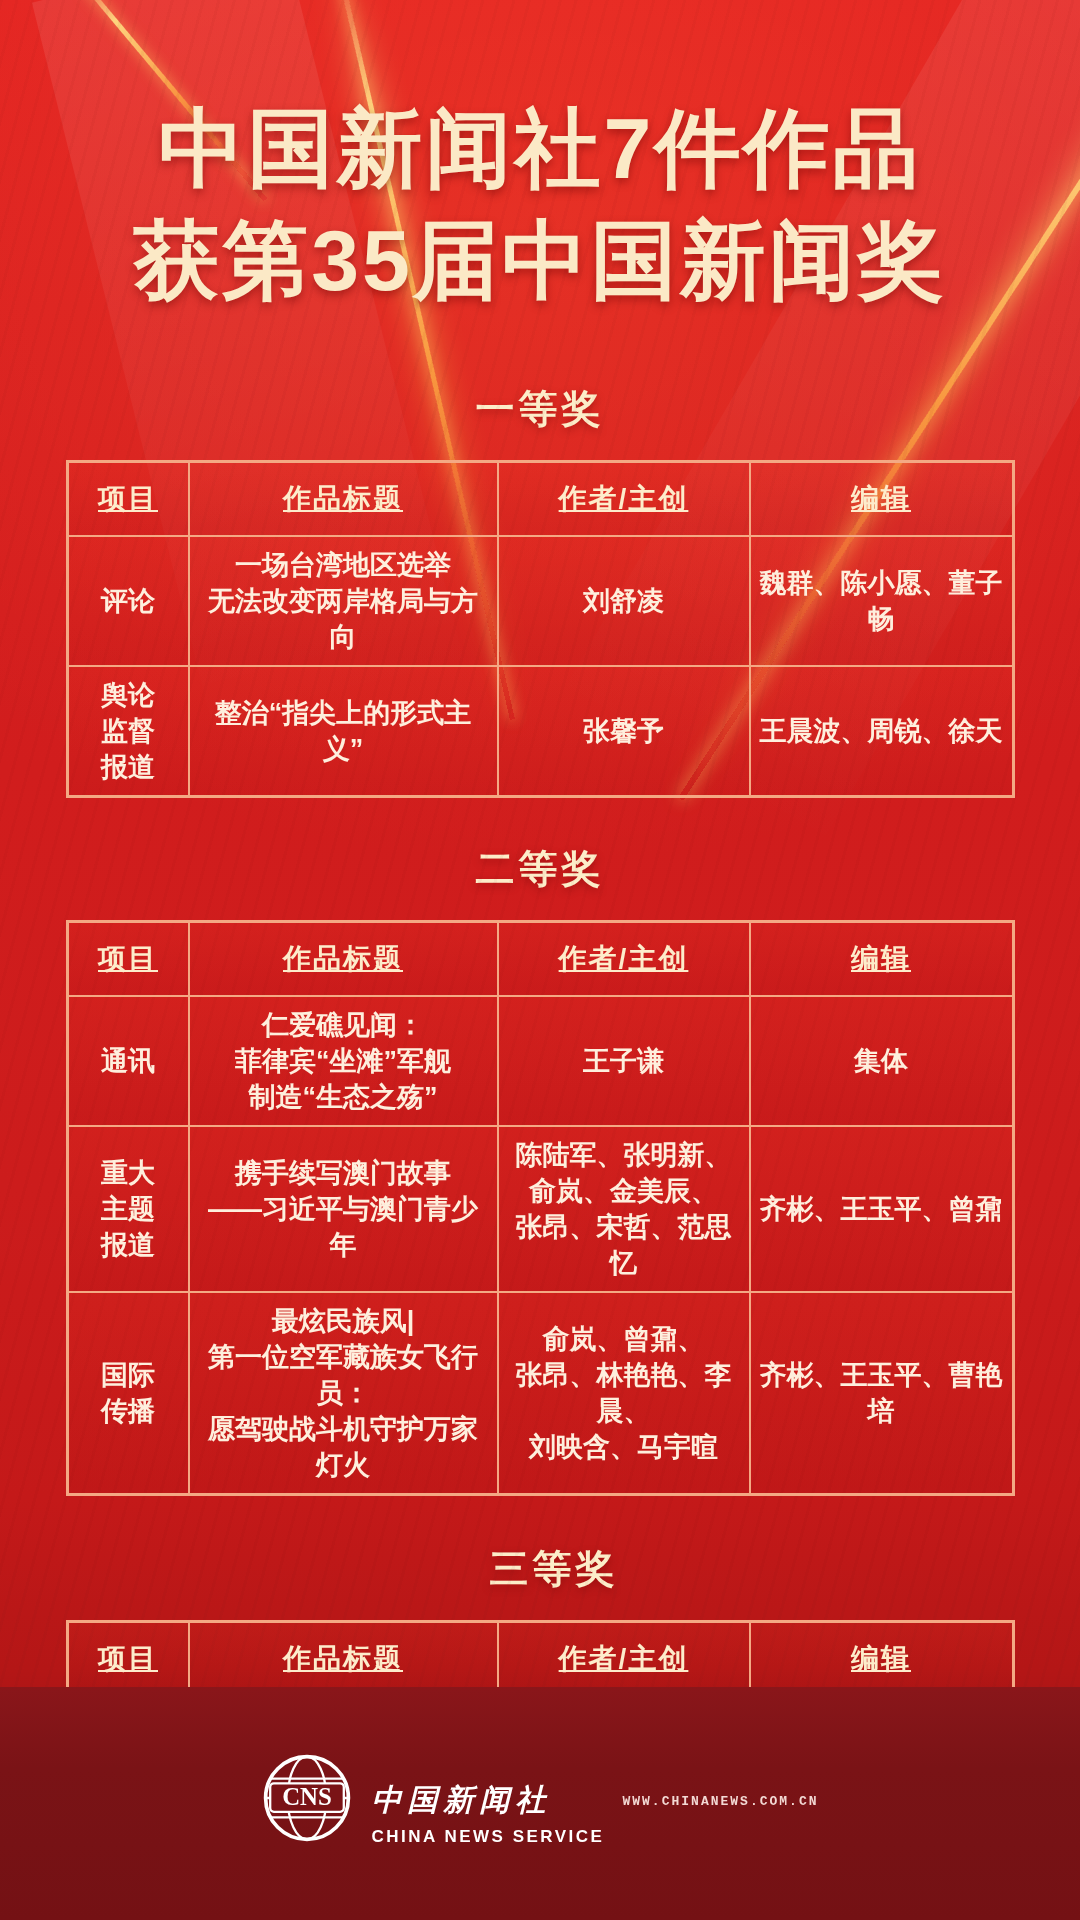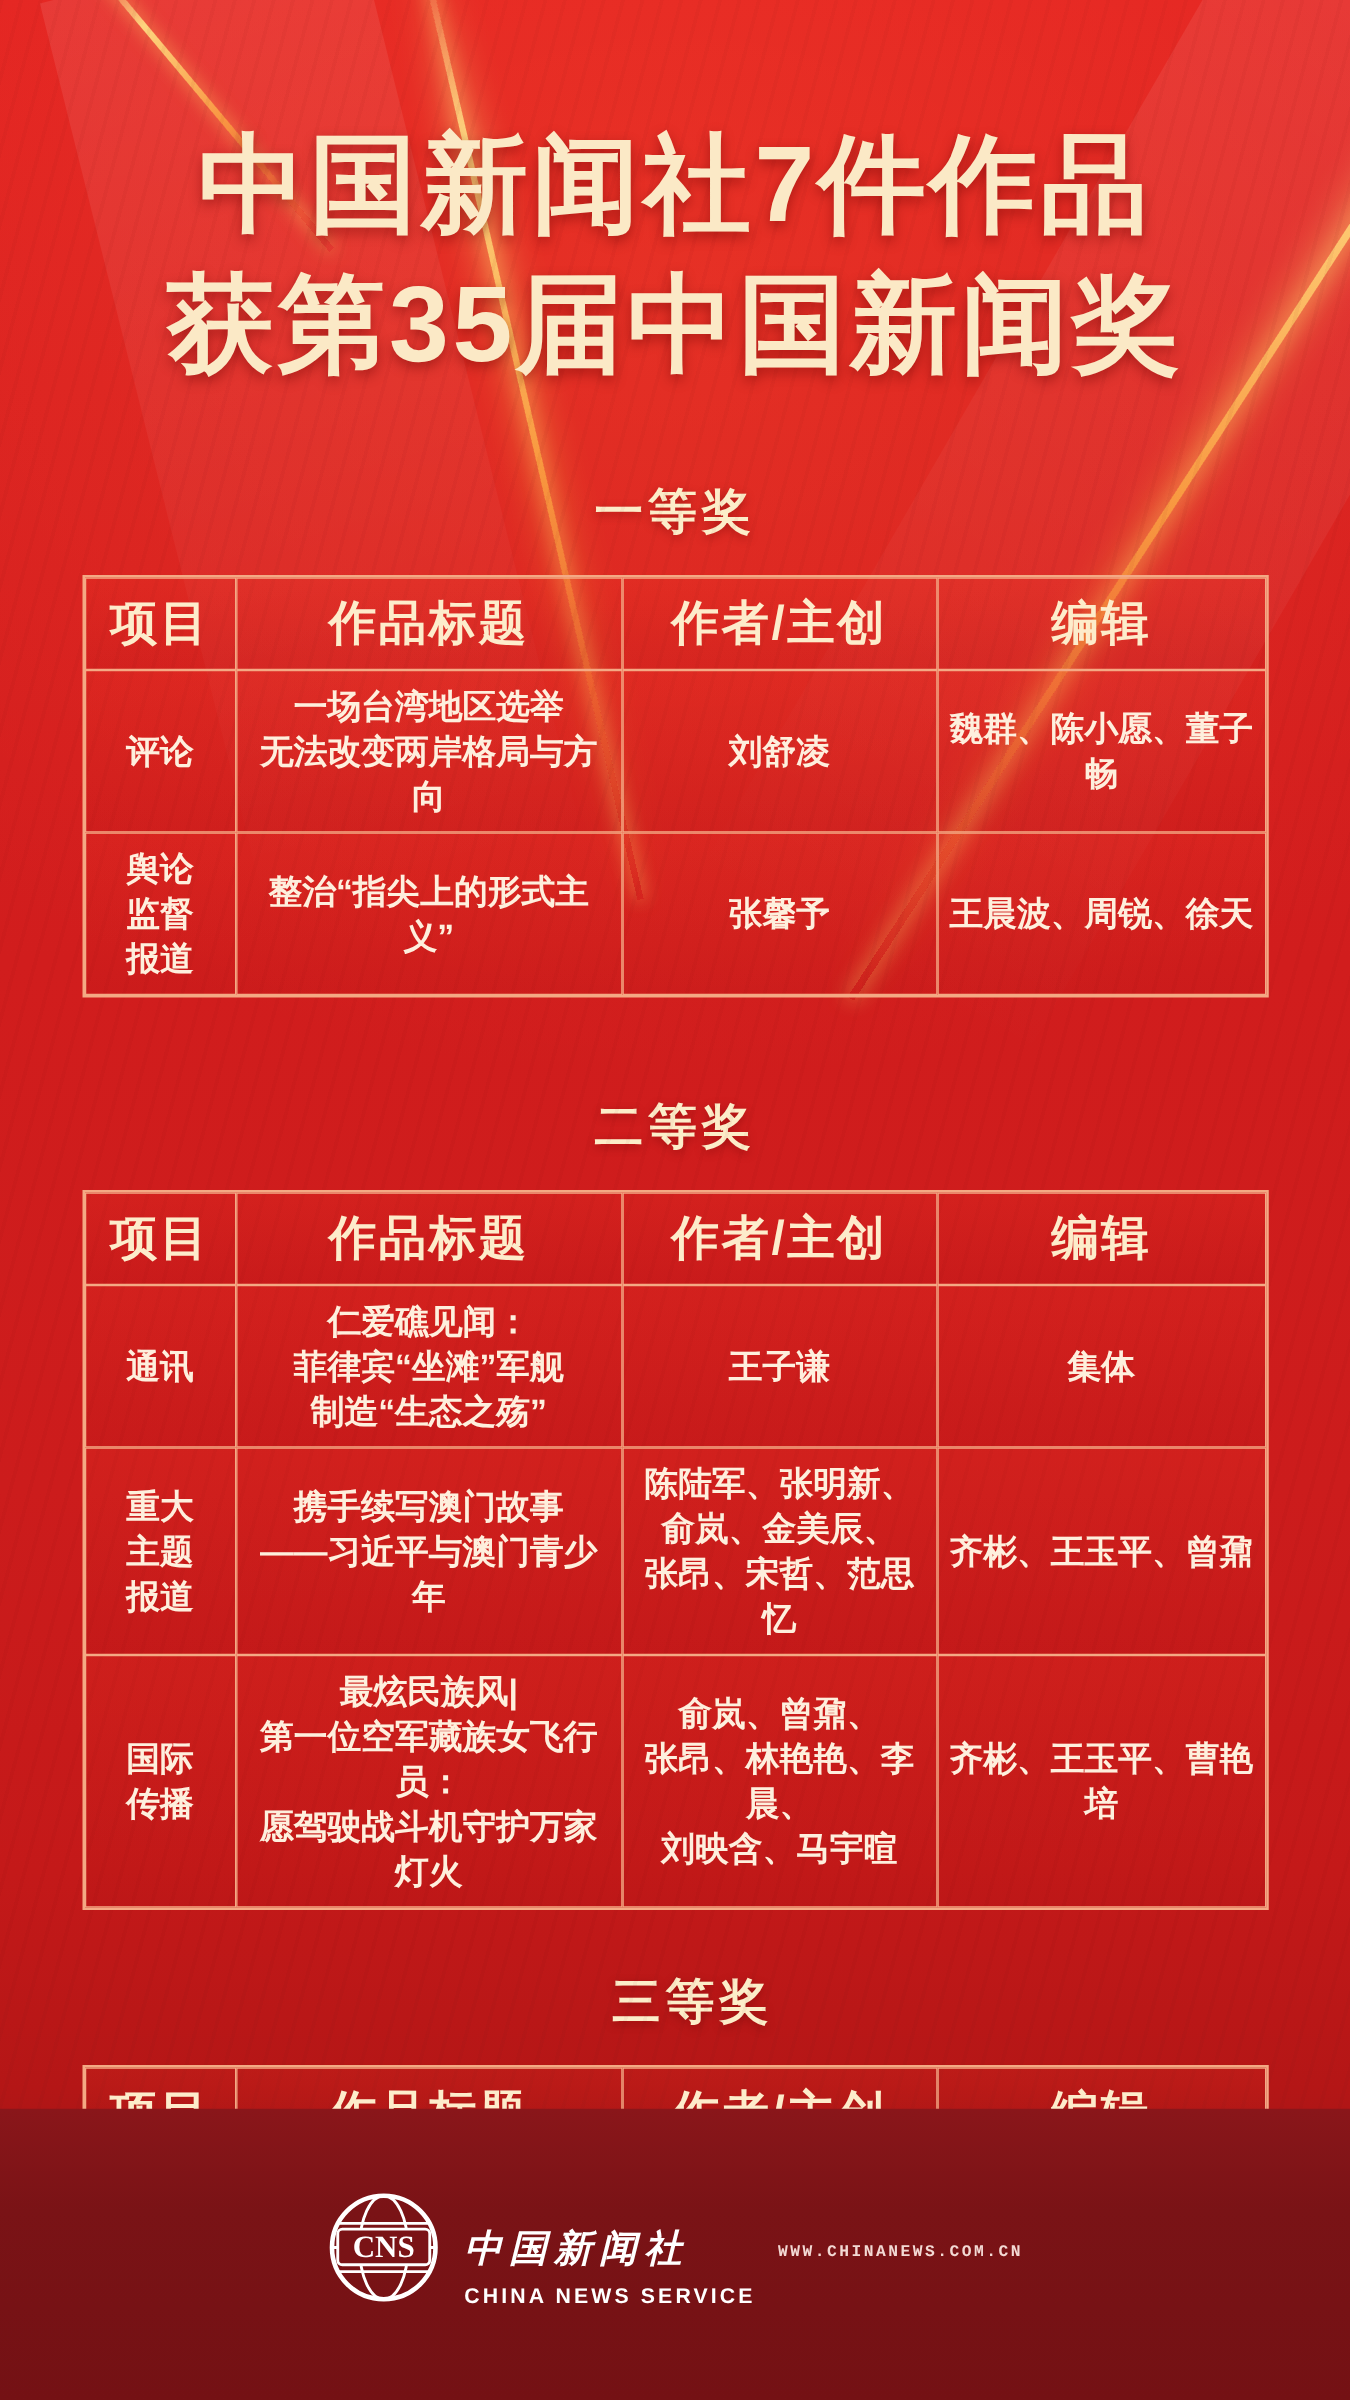--- a/index.html
+++ b/index.html
@@ -25,36 +25,36 @@
   .title-block{position:relative;padding-top:92px;text-align:center;color:#fbe9c6;}
   .title-line{
     font-size:86px;font-weight:900;line-height:112px;letter-spacing:3px;
     text-shadow:0 4px 10px rgba(100,0,0,.45);
   }
   .section-heading{
     text-align:center;color:#fcedc9;font-size:39px;font-weight:900;letter-spacing:4px;
     text-shadow:0 3px 8px rgba(100,0,0,.4);
   }
   .h1st{margin-top:66px;}
-  .h2nd{margin-top:76px;}
+  .h2nd{margin-top:44px;}
   .h3rd{margin-top:46px;margin-left:28px;}
   .award-table{
     position:relative;width:945px;margin:24px auto 0 auto;
     border:2px solid #f4a984;
     display:grid;grid-template-columns:121fr 309fr 252fr 263fr;
   }
   .cell{
     border:1px solid #f4a984;
     display:flex;align-items:center;justify-content:center;
     text-align:center;color:#feefdd;
     font-weight:700;font-size:27px;line-height:36px;
     white-space:pre-line;padding:10px 8px;
     background:linear-gradient(180deg, rgba(255,70,40,0.10), rgba(120,0,0,0.06));
   }
-  .cell.head{min-height:52px;font-size:38px;letter-spacing:2px;color:#fdeccb;}
+  .cell.head{min-height:52px;font-size:28px;letter-spacing:2px;color:#fdeccb;text-decoration:underline;}
   .cell.body{min-height:76px;}
   .footer-band{
     position:absolute;left:0;right:0;bottom:0;height:233px;
     background:linear-gradient(180deg,#8a161a 0%,#7a1316 35%,#741114 100%);
     display:flex;align-items:center;justify-content:center;
   }
   .logo-row{display:flex;align-items:center;gap:18px;transform:translateY(-6px);}
   .globe{flex:0 0 auto;}
   .logo-col{display:flex;flex-direction:column;align-items:flex-start;color:#ffffff;}
   .logo-cn{font-size:30px;font-weight:700;font-style:italic;letter-spacing:6px;line-height:46px;margin-top:29px;}

